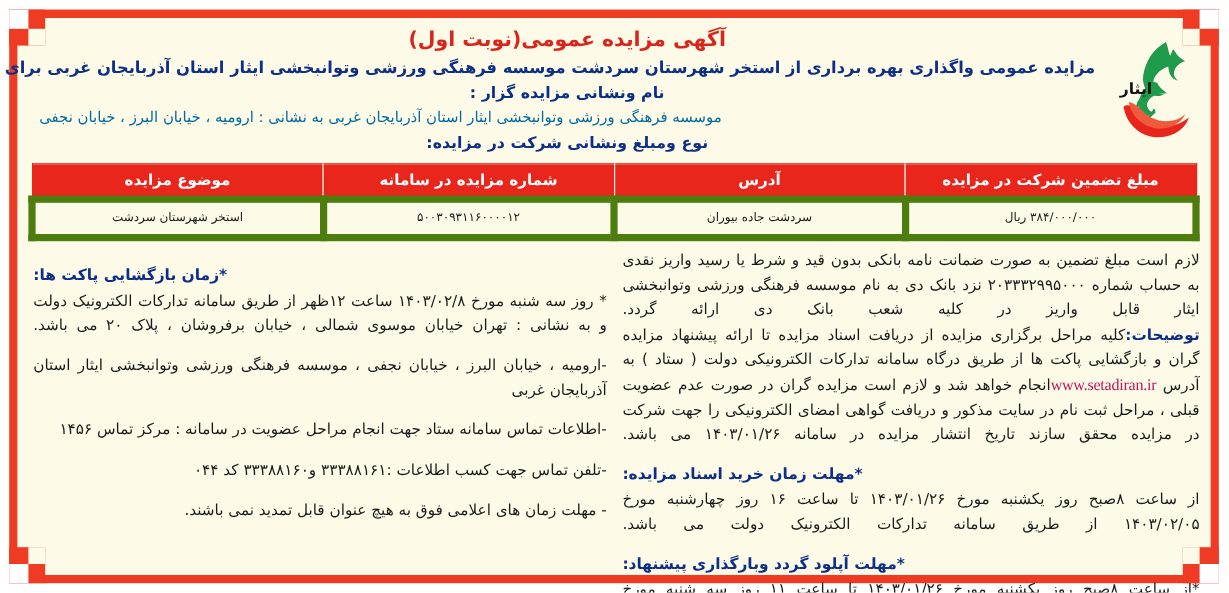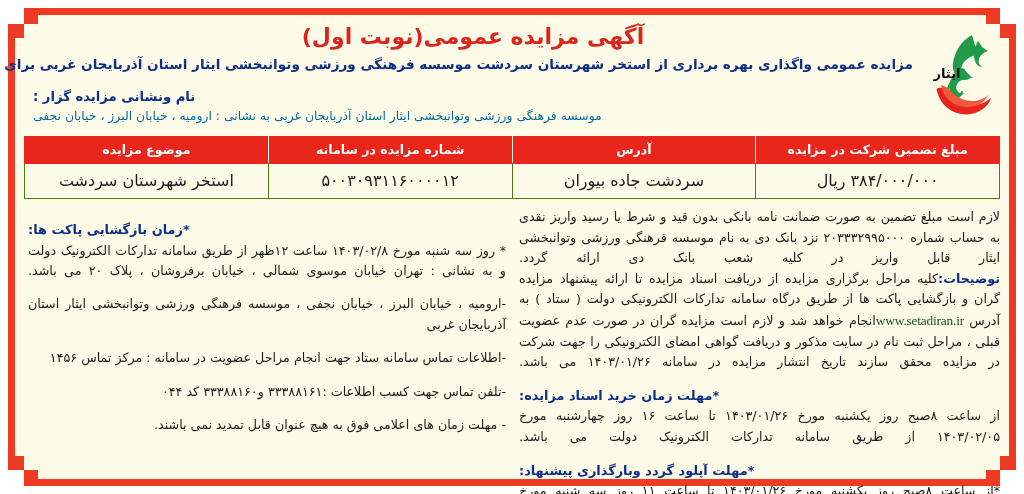--- a/index.html
+++ b/index.html
@@ -93,42 +93,42 @@
   }
   .head-text {
     position: absolute;
     right: 96px;
     left: 18px;
     top: 7px;
     text-align: center;
   }
   .title-main {
     color: #d9261c;
-    font-size: 22px;
+    font-size: 17px;
     font-weight: bold;
     letter-spacing: -0.4px;
     line-height: 1.35;
     white-space: nowrap;
   }
   .title-sub {
     color: #0e2f86;
     font-size: 13.6px;
     font-weight: bold;
     line-height: 1.5;
     letter-spacing: -0.5px;
     white-space: nowrap;
     margin-top: 2px;
   }
   .label-line {
     color: #0e2f86;
     font-size: 13.2px;
     font-weight: bold;
-    text-align: left;
+    text-align: center;
     letter-spacing: -0.4px;
-    margin-top: 15px;
+    margin-top: 4px;
   }
   .addr-line {
     color: #0369a1;
     font-size: 12.4px;
     text-align: left;
     line-height: 1.6;
     letter-spacing: -0.2px;
     margin-top: 2px;
   }
 
@@ -154,24 +154,24 @@
     border-left-color: #fdfbe7;
     border-right-color: #fdfbe7;
     letter-spacing: -0.3px;
     white-space: nowrap;
   }
   table.bidtable th:first-child { border-right-color: #e8261c; }
   table.bidtable th:last-child { border-left-color: #e8261c; margin-top: 19px; }
   table.bidtable td {
     background: #fdfbe7;
     color: #1a1a1a;
-    font-size: 16px;
+    font-size: 10px;
     text-align: center;
     padding: 7px 2px 8px;
-    border: 1px solid #4d7c0f;
+    border: 6px solid #4d7c0f;
     letter-spacing: -0.2px;
     white-space: nowrap;
   }
 
   
   .body-cols {
     position: absolute;
     left: 9px;
     right: 9px;
     top: 192px;
@@ -209,21 +209,21 @@
   .inline-blue {
     color: #0e2f86;
     font-weight: bold;
   }
   .latin {
     direction: ltr;
     unicode-bidi: embed;
     display: inline-block;
     font-family: "Liberation Serif", "DejaVu Serif", serif;
     font-size: 13.4px;
-    color: #14532d;
+    color: #be185d;
   }
   .bullet-p {
     color: #1a1a1a;
     font-size: 12.7px;
     line-height: 1.62;
     text-align: justify;
     text-align-last: right;
     letter-spacing: -0.2px;
   }
 </style>

